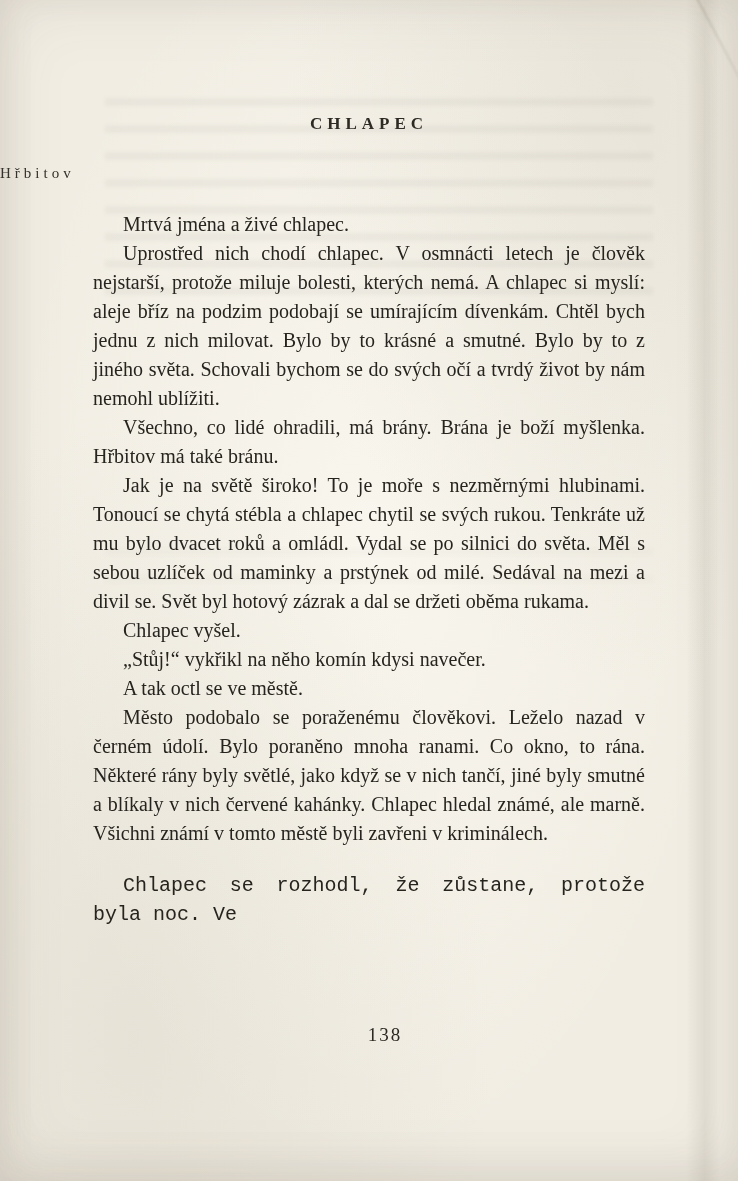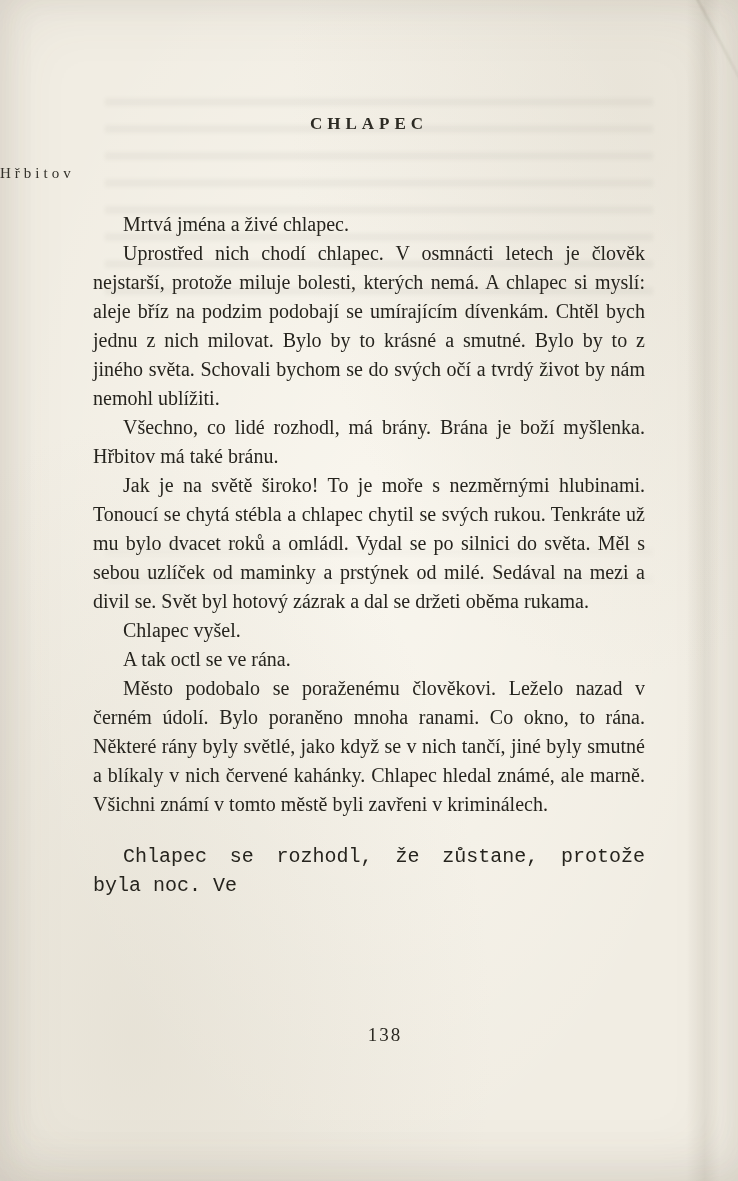--- a/index.html
+++ b/index.html
@@ -133,23 +133,24 @@
   <div class="showthrough lower"></div>
   <div class="crease"></div>
   <div class="edge-shadow"></div>
 
   <h1 class="title">CHLAPEC</h1>
   <h2 class="section">Hřbitov</h2>
 
   <div class="body-text">
     <p>Mrtvá jména a živé chlapec.</p>
     <p>Uprostřed nich chodí chlapec. V osmnácti letech je člověk nejstarší, protože miluje bolesti, kterých nemá. A chlapec si myslí: aleje bříz na podzim podobají se umírajícím dívenkám. Chtěl bych jednu z nich milovat. Bylo by to krásné a smutné. Bylo by to z jiného světa. Schovali bychom se do svých očí a tvrdý život by nám nemohl ublížiti.</p>
-    <p>Všechno, co lidé rozhodl, má brány. Brána je boží myšlenka. Hřbitov má také bránu.</p>
+    <p>Všechno, co lidé ohradili, má brány. Brána je boží myšlenka. Hřbitov má také bránu.</p>
     <p>Jak je na světě široko! To je moře s nezměrnými hlubinami. Tonoucí se chytá stébla a chlapec chytil se svých rukou. Tenkráte už mu bylo dvacet roků a omládl. Vydal se po silnici do světa. Měl s sebou uzlíček od maminky a prstýnek od milé. Sedával na mezi a divil se. Svět byl hotový zázrak a dal se držeti oběma rukama.</p>
     <p>Chlapec vyšel.</p>
-    <p>A tak octl se ve rána.</p>
+    <p>„Stůj!“ vykřikl na něho komín kdysi navečer.</p>
+    <p>A tak octl se ve městě.</p>
     <p>Město podobalo se poraženému člověkovi. Leželo nazad v černém údolí. Bylo poraněno mnoha ranami. Co okno, to rána. Některé rány byly světlé, jako když se v nich tančí, jiné byly smutné a blíkaly v nich červené kahánky. Chlapec hledal známé, ale marně. Všichni známí v tomto městě byli zavřeni v kriminálech.</p>
     <p class="gap-before">Chlapec se rozhodl, že zůstane, protože byla noc. Ve</p>
   </div>
 
   <div class="page-number">138</div>
 
 </div>
 
 </body></html>

